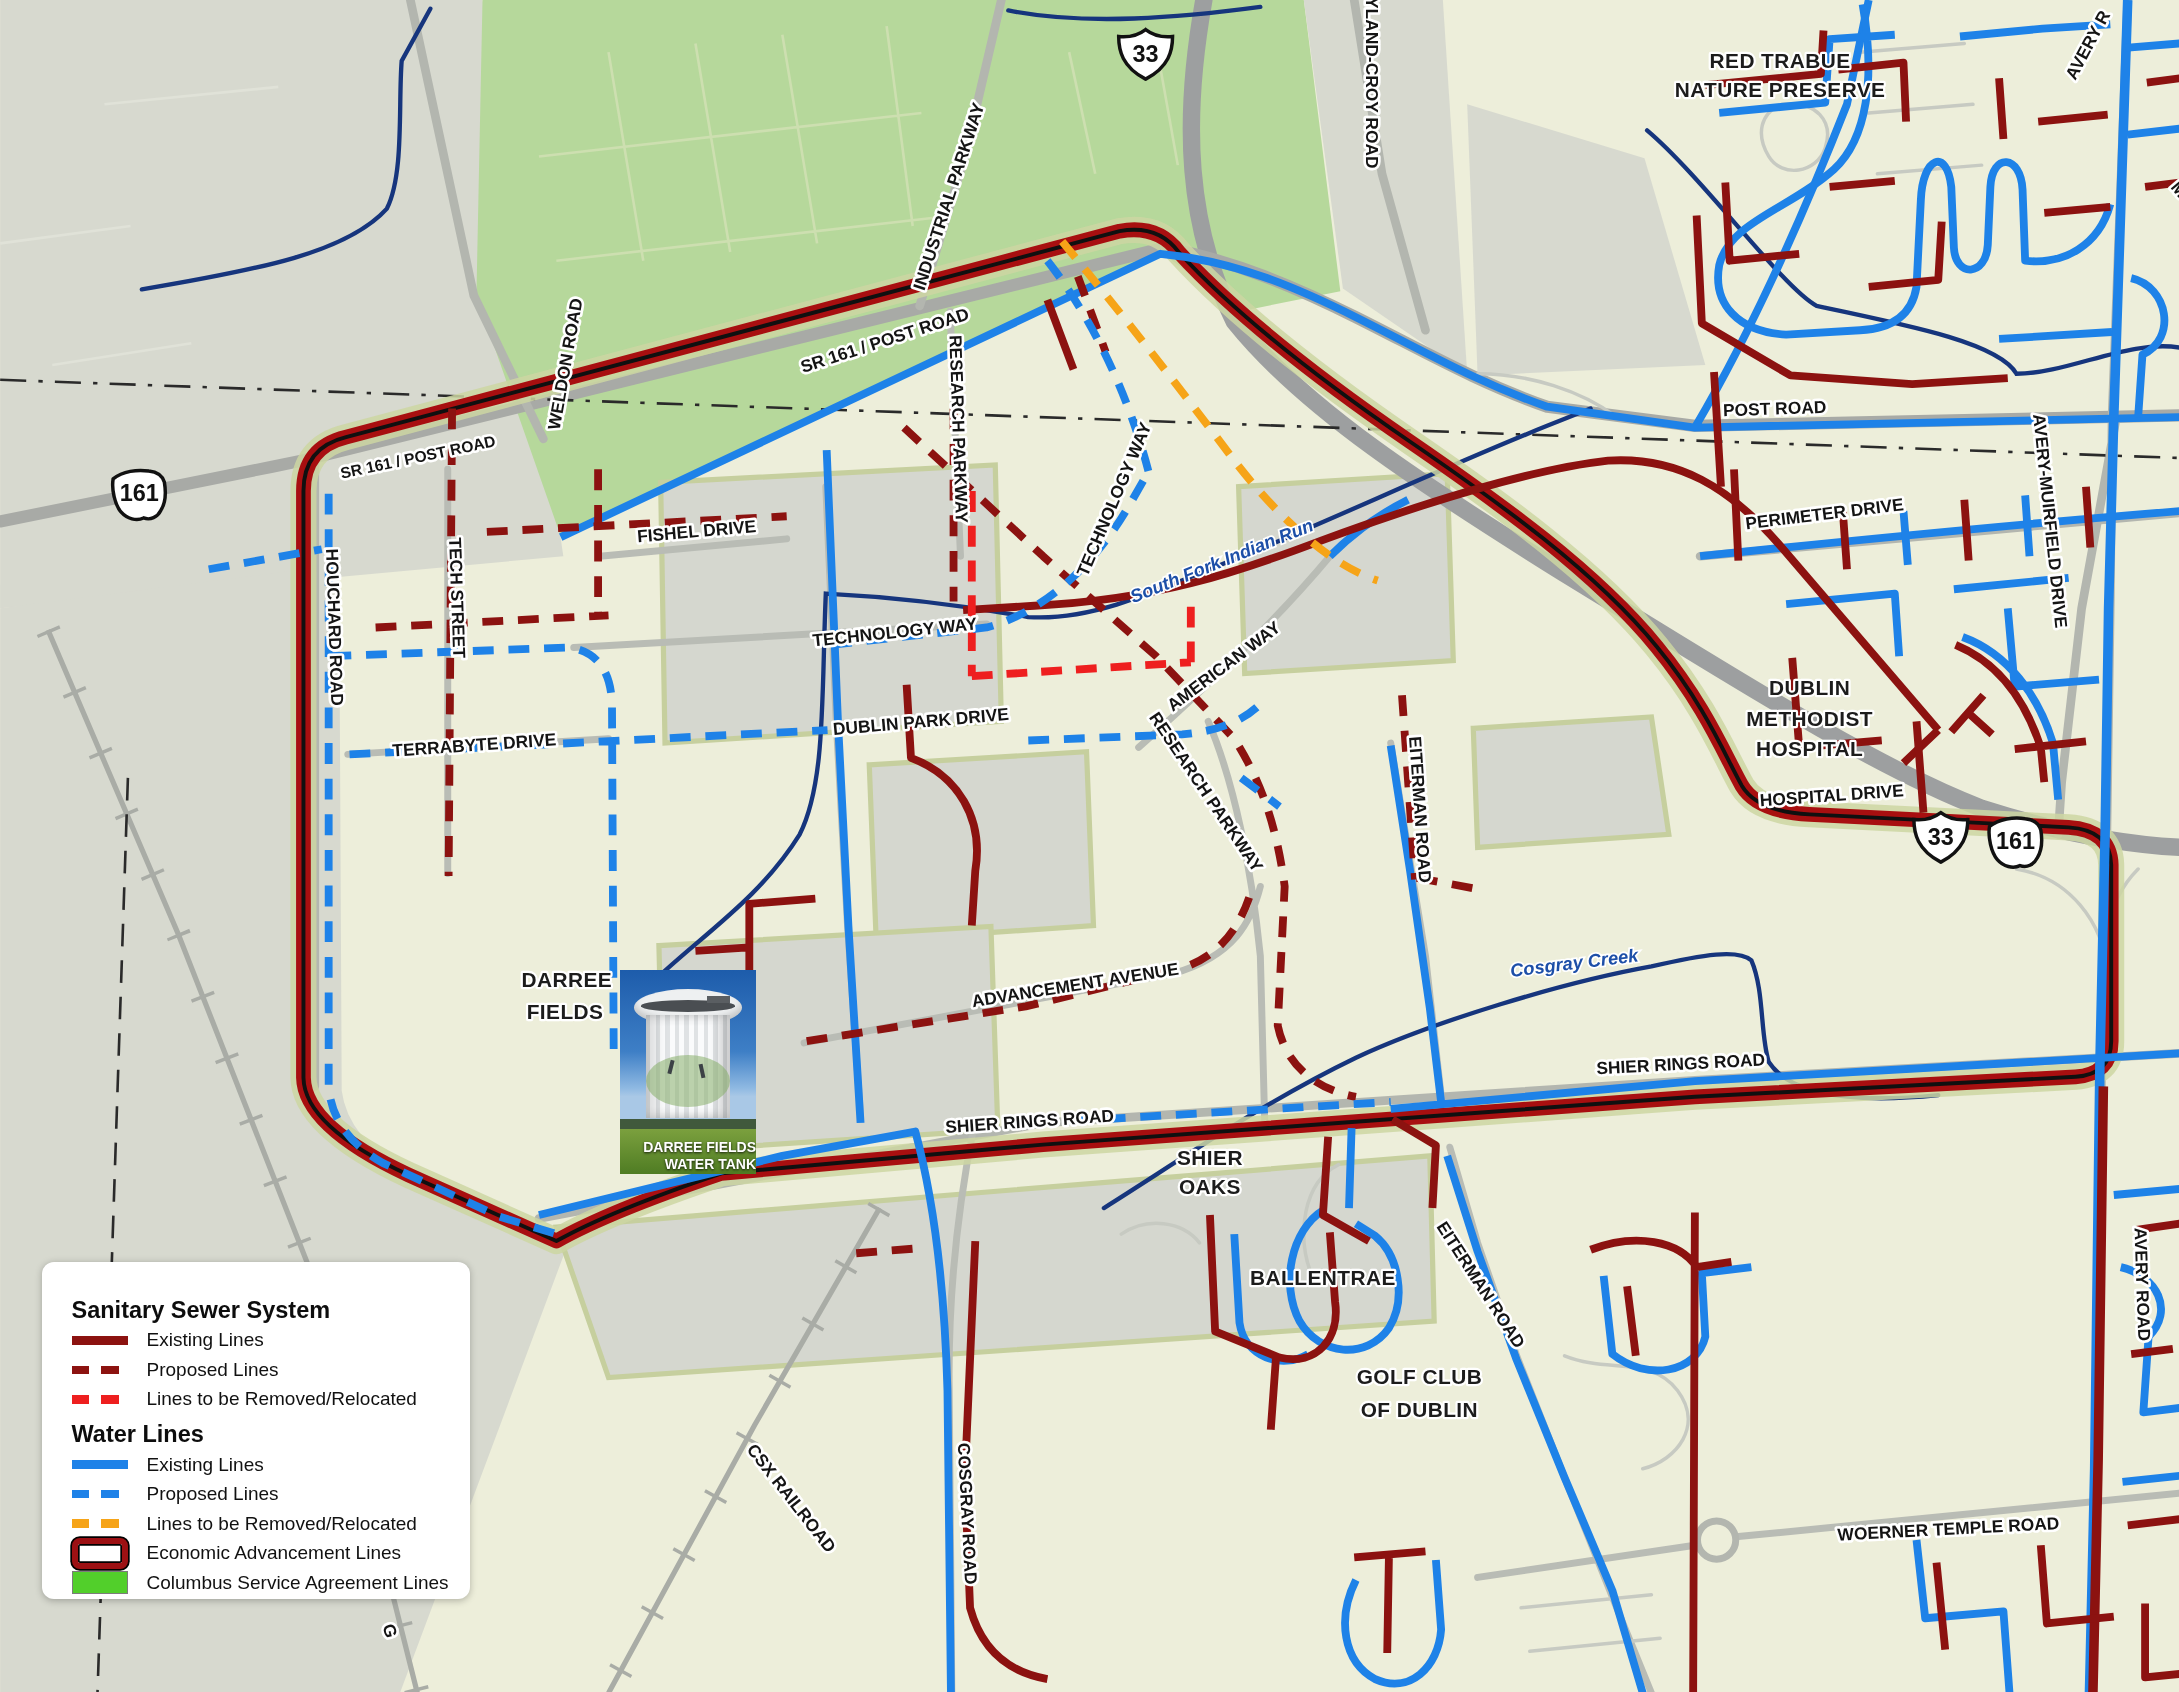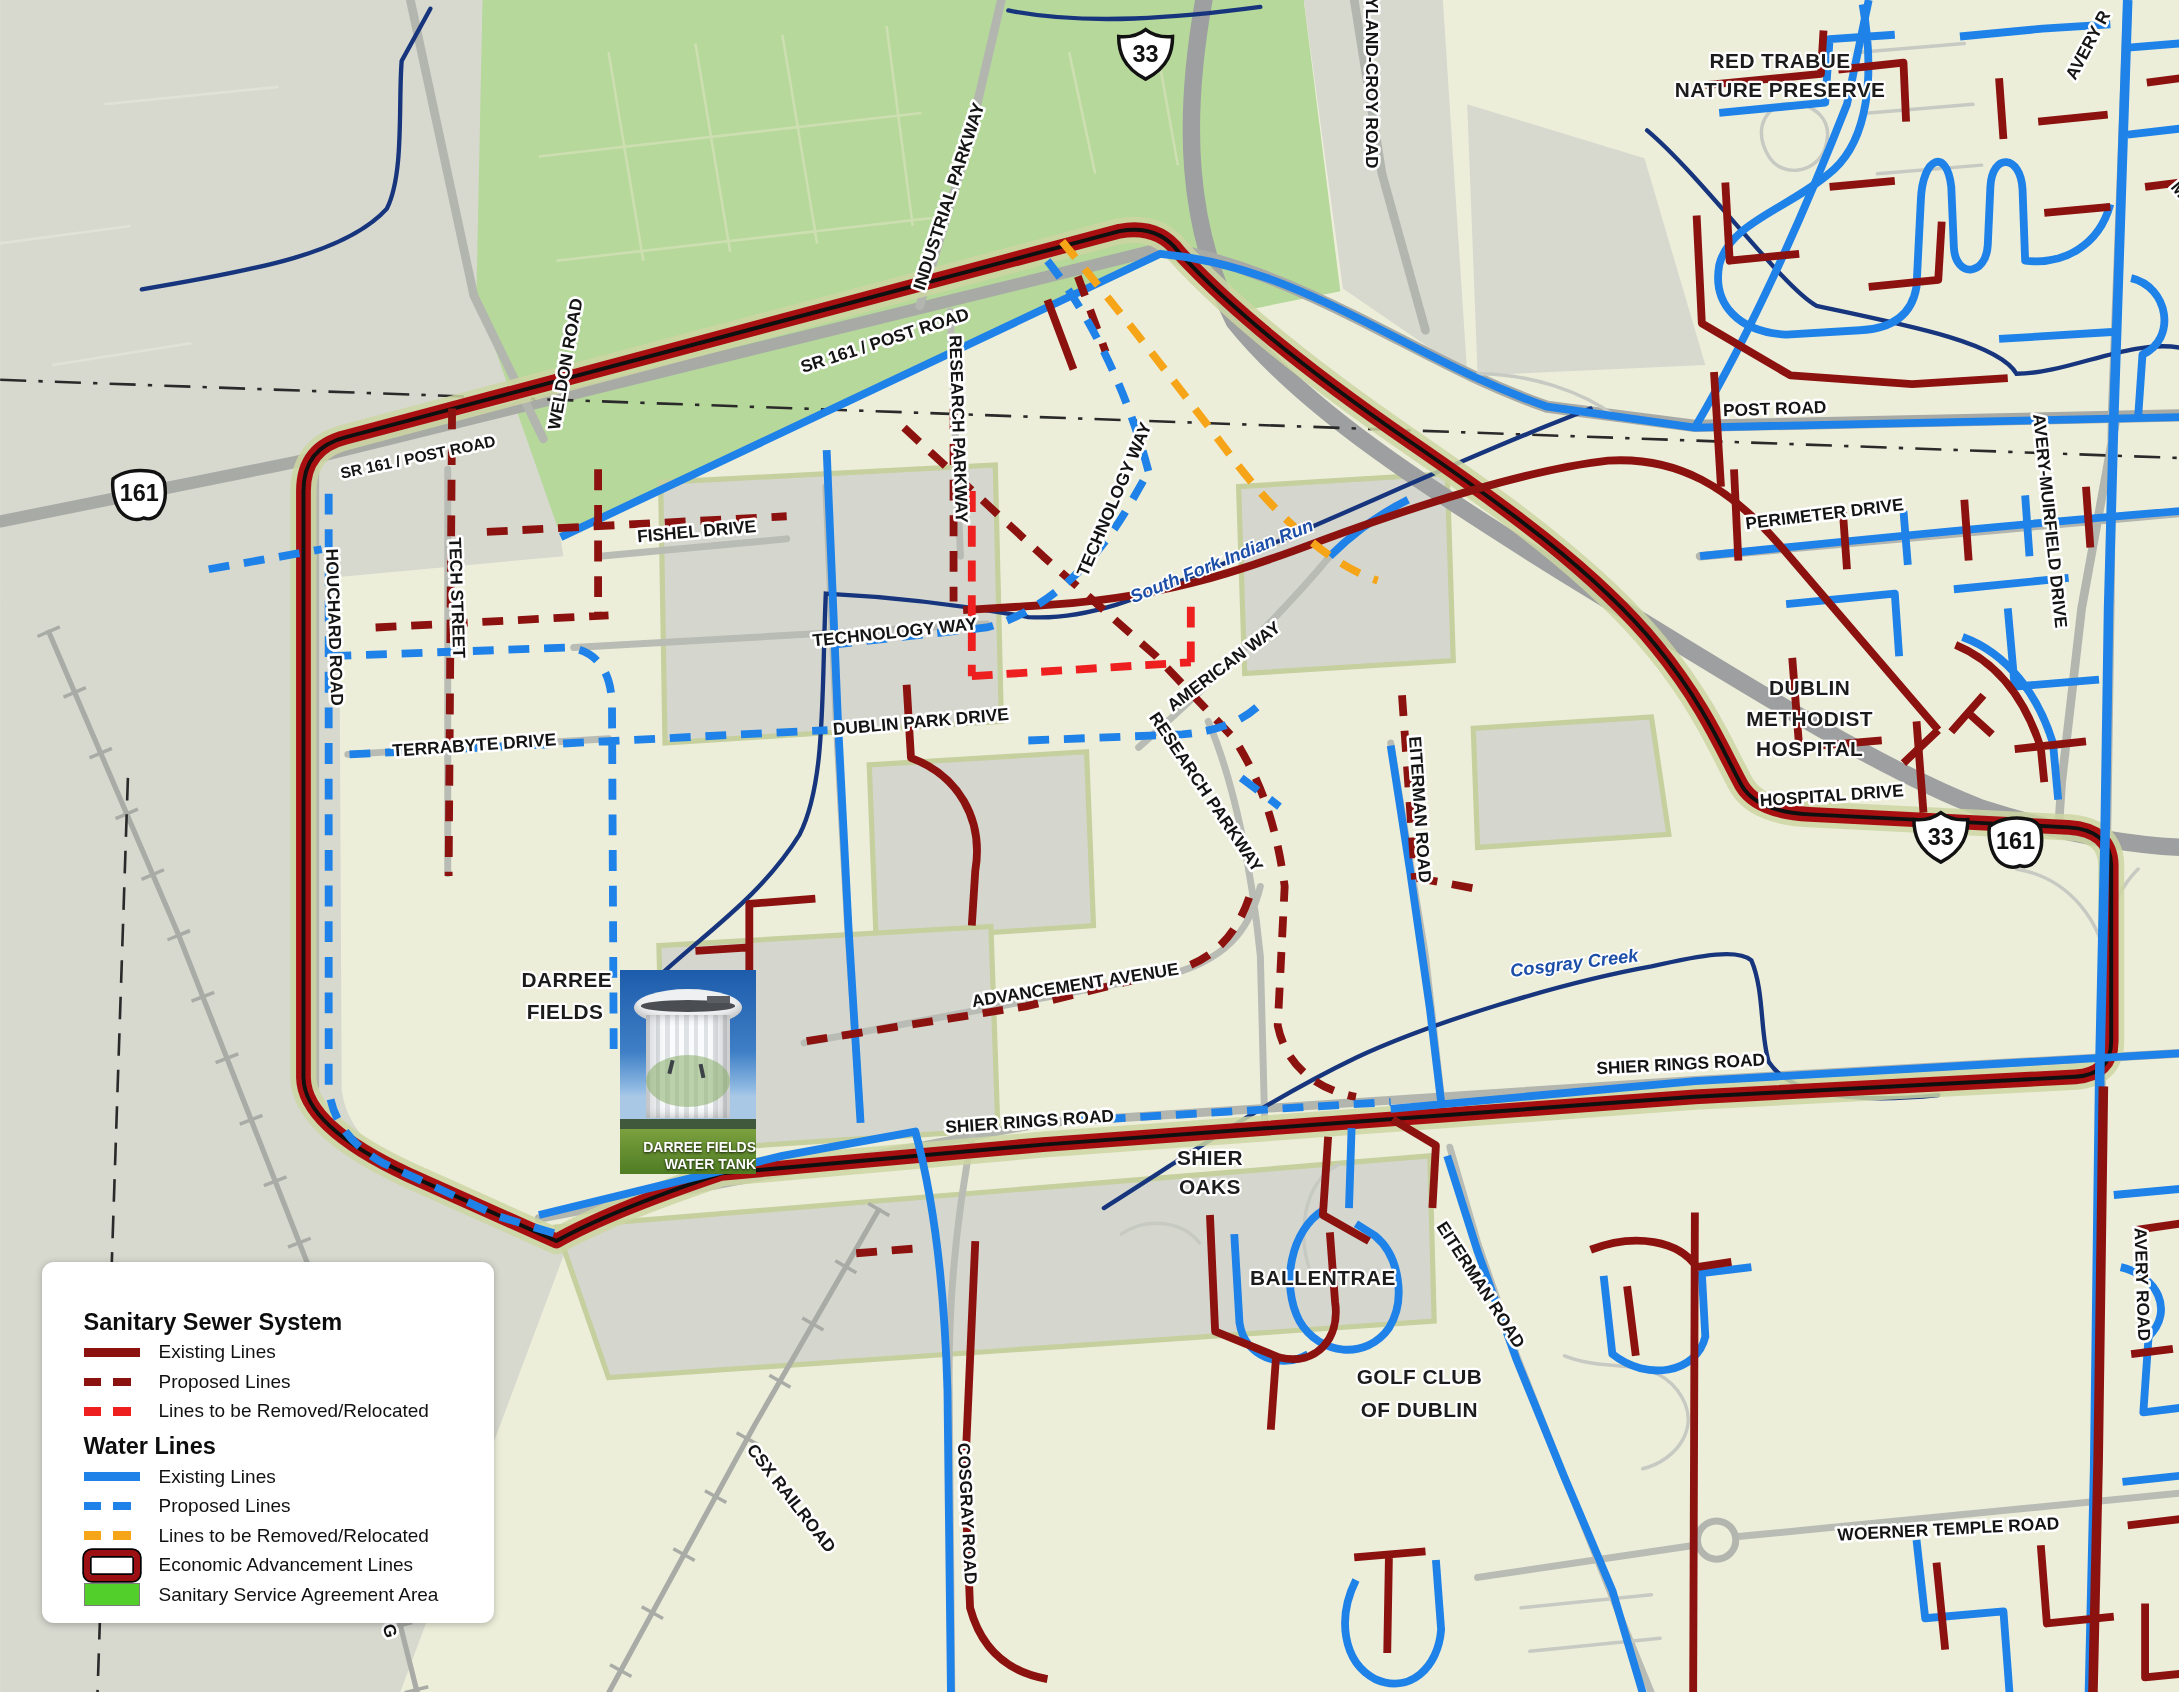--- a/index.html
+++ b/index.html
@@ -10,21 +10,21 @@
   .rl{font-family:"Liberation Sans",sans-serif;font-weight:bold;font-size:20px;fill:#141414;
       stroke:#ffffff;stroke-width:6px;paint-order:stroke;stroke-linejoin:round;text-anchor:middle;}
   .rls{font-size:18px;}
   .al{font-family:"Liberation Sans",sans-serif;font-weight:bold;font-size:24px;fill:#1c1c1c;
       stroke:#ffffff;stroke-width:5px;paint-order:stroke;stroke-linejoin:round;text-anchor:middle;letter-spacing:.5px;}
   .cl{font-family:"Liberation Sans",sans-serif;font-weight:bold;font-style:italic;font-size:21px;fill:#1d4fa8;
       stroke:#ffffff;stroke-width:4px;paint-order:stroke;text-anchor:middle;}
   .sh{font-family:"Liberation Sans",sans-serif;font-weight:bold;font-size:27px;fill:#111;text-anchor:middle;}
   
   #legend{position:absolute;left:42px;top:1262px;width:428px;height:337px;background:#fff;
-          border-radius:12px;box-shadow:0 1.7px 7px rgba(0,0,0,.25);padding:12px;}
+          border-radius:12px;box-shadow:0 1.7px 7px rgba(0,0,0,.25);padding:0;}
   #legend .lg-title{font-size:23.5px;font-weight:bold;color:#0d0d0d;margin:0 0 1.7px 29.5px;}
   #legend .lg-row{display:flex;align-items:center;height:29.5px;margin-left:29.5px;}
   #legend .sw{width:56px;flex:0 0 56px;margin-right:19px;}
   #legend .lg-row span{font-size:19px;color:#111;white-space:nowrap;text-align:center;}
   .sw-line{height:8.7px;}
   .sw-dash-maroon{height:8.7px;background:repeating-linear-gradient(90deg,#8c1210 0 17.4px,transparent 17.4px 29.5px);}
   .sw-dash-red{height:8.7px;background:repeating-linear-gradient(90deg,#ee1f1f 0 17.4px,transparent 17.4px 29.5px);}
   .sw-dash-blue{height:8.7px;background:repeating-linear-gradient(90deg,#1e82e8 0 17.4px,transparent 17.4px 29.5px);}
   .sw-dash-orange{height:8.7px;background:repeating-linear-gradient(90deg,#f6a418 0 17.4px,transparent 17.4px 29.5px);}
   .sw-eaz{width:50px;height:19px;background:#fff;border:6px solid #9c1013;border-radius:7.8px;
@@ -255,17 +255,17 @@
     <div class="lg-row">
       <div class="sw" style="display:flex">
           <div class="sw-eaz"></div>
         </div>
       <span>Economic Advancement Lines</span>
     </div>
     <div class="lg-row">
       <div class="sw" style="display:flex">
           <div class="sw-csa"></div>
         </div>
-      <span>Sanitary Service Agreement Area</span>
+      <span>Columbus Service Agreement Lines</span>
     </div>
   </div>
 </div>
 
 
 </body></html>

